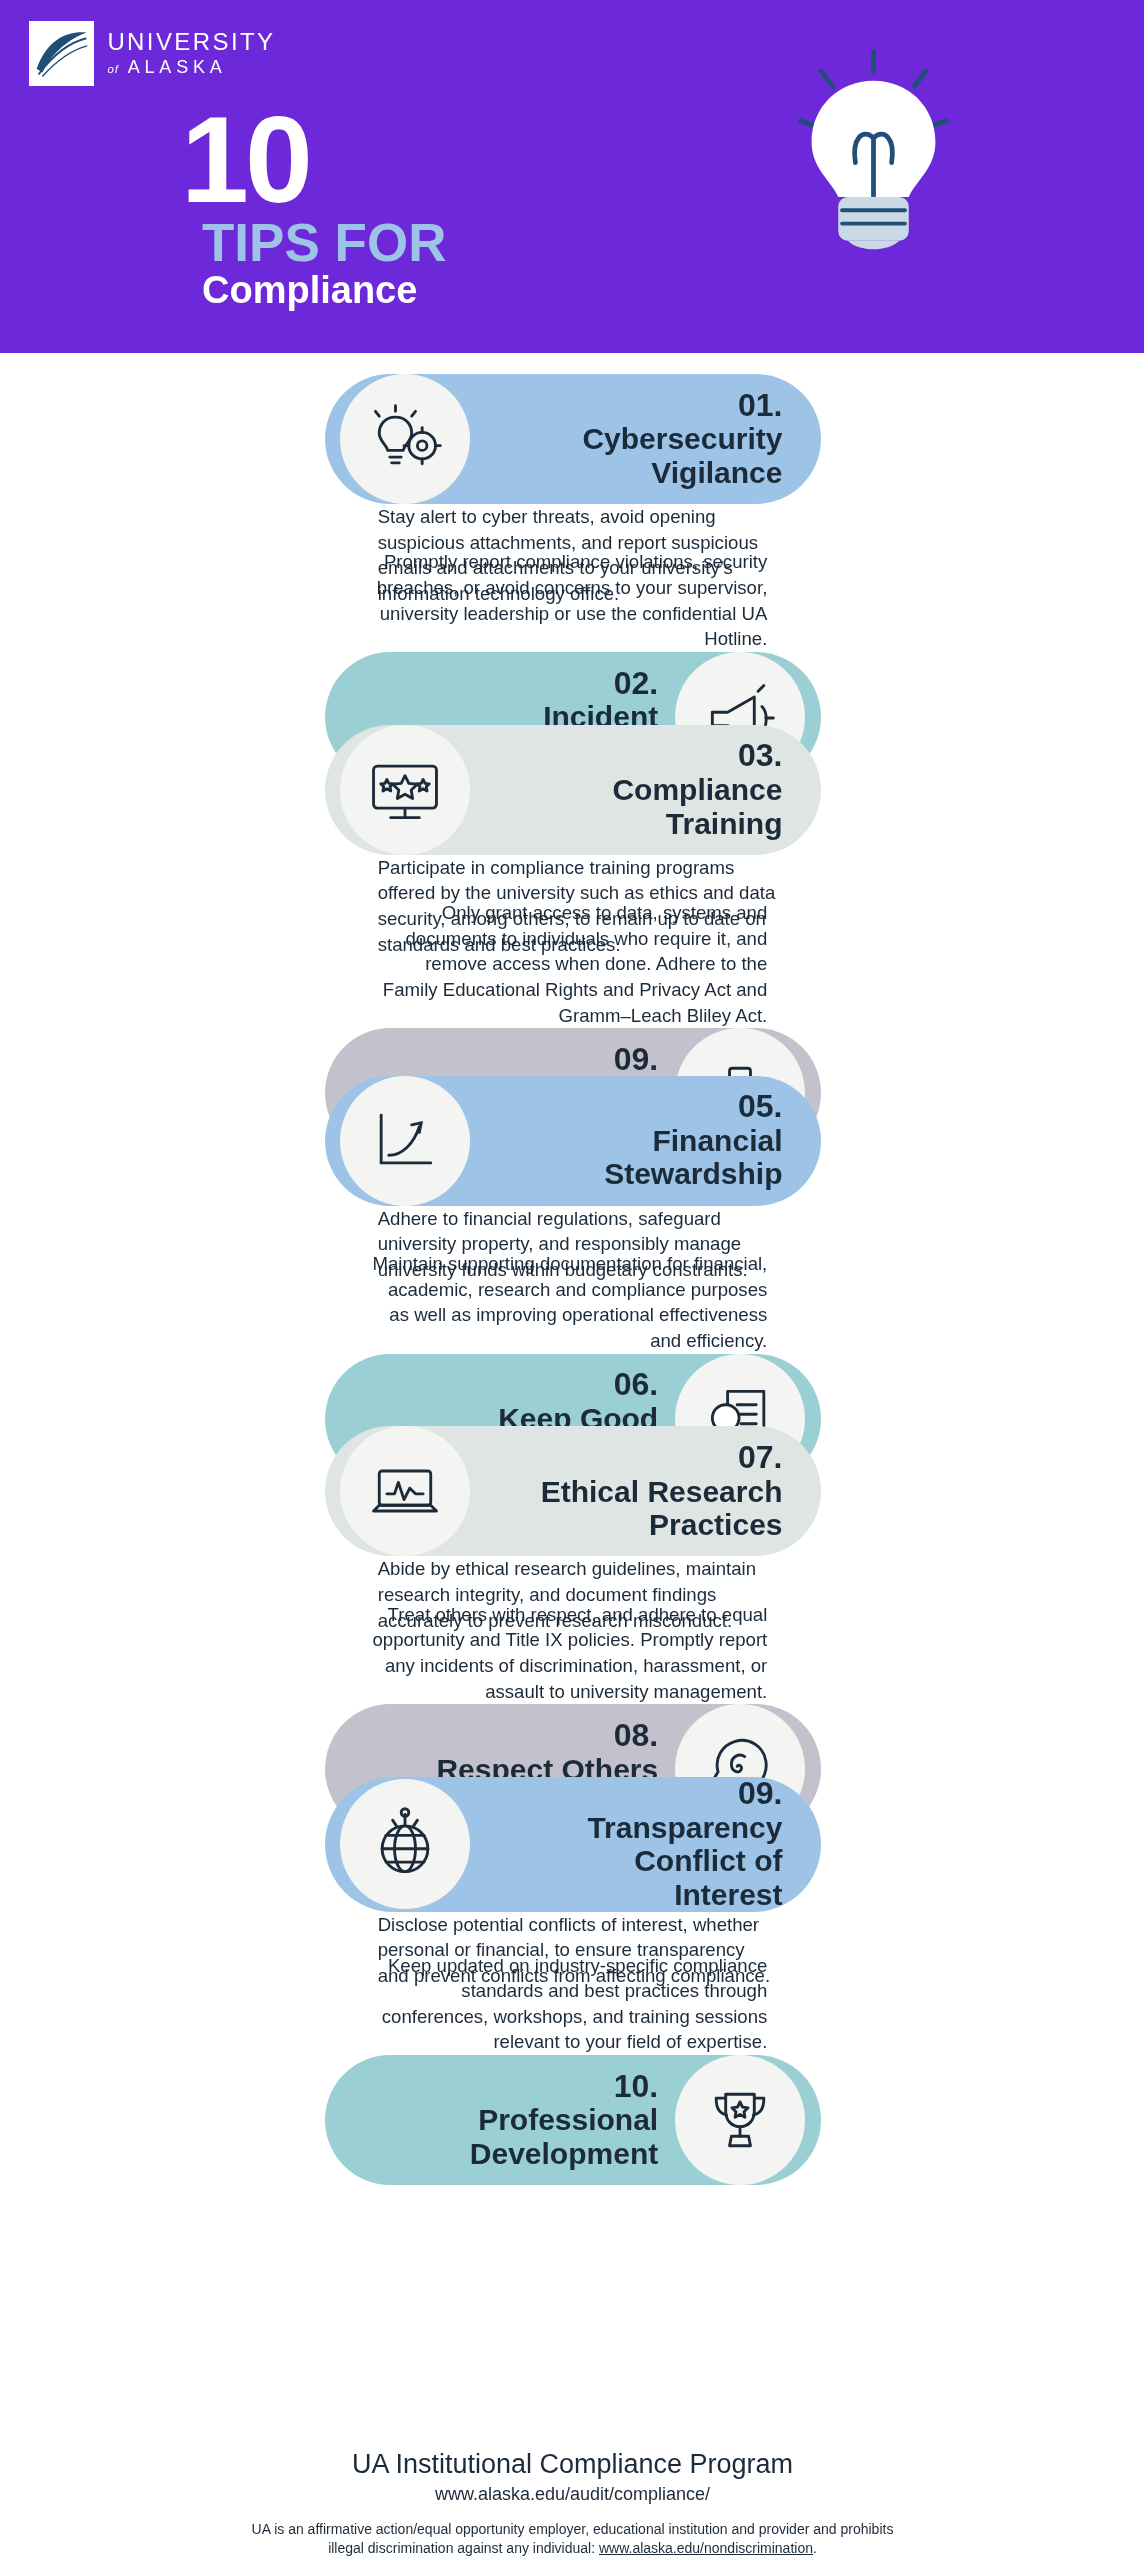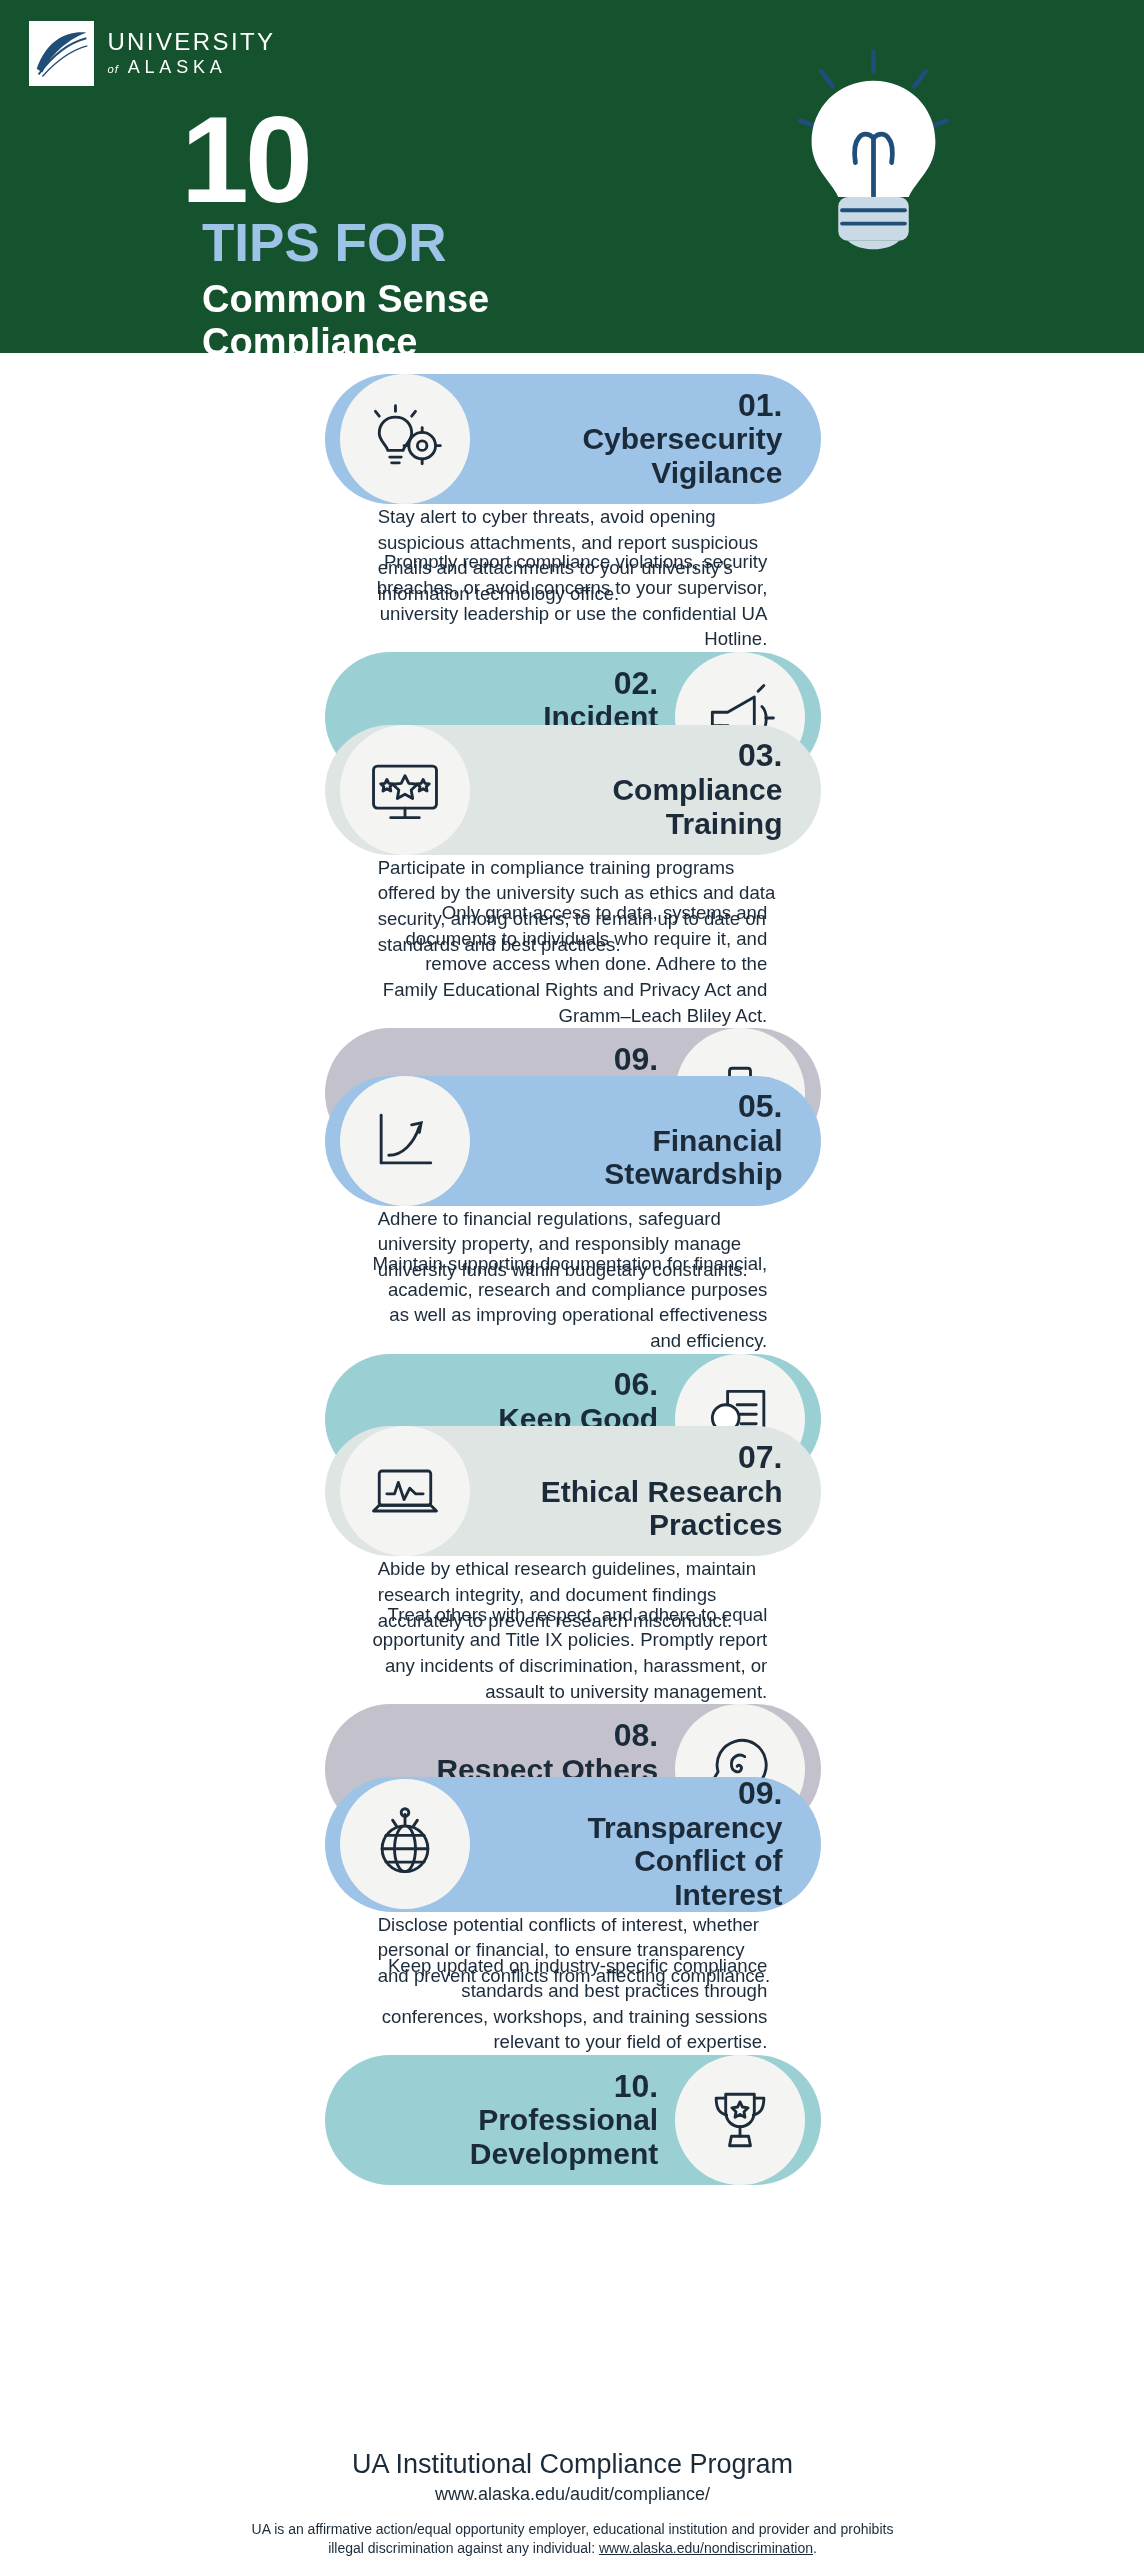--- a/index.html
+++ b/index.html
@@ -17,21 +17,21 @@
   .page {
     width: 1145px;
     height: 2576px;
     position: relative;
     display: flex;
     flex-direction: column;
   }
 
   
   .header {
-    background: #14532d;
+    background: #6d28d9;
     height: 353px;
     position: relative;
     flex: none;
     overflow: hidden;
   }
   .logo-wrap {
     position: absolute;
     top: 21px;
     left: 29px;
     display: flex;
@@ -223,21 +223,20 @@
           <span class="of">of</span>
           <span>ALASKA</span>
         </div>
       </div>
     </div>
 
     <div class="title-block">
       <div class="big-ten">10</div>
       <div class="title-right">
         <div class="tips-for">TIPS FOR</div>
-        <div class="sub1">Common Sense</div>
         <div class="sub2">Compliance</div>
       </div>
     </div>
 
     <div class="bulb">
       <svg width="181" height="239" viewBox="0 0 190 250" aria-hidden="true">
         <g stroke="#1f4e79" stroke-width="5" stroke-linecap="round">
           <line x1="95" y1="6" x2="95" y2="26"></line>
           <line x1="40" y1="26" x2="52" y2="42"></line>
           <line x1="150" y1="26" x2="138" y2="42"></line>

